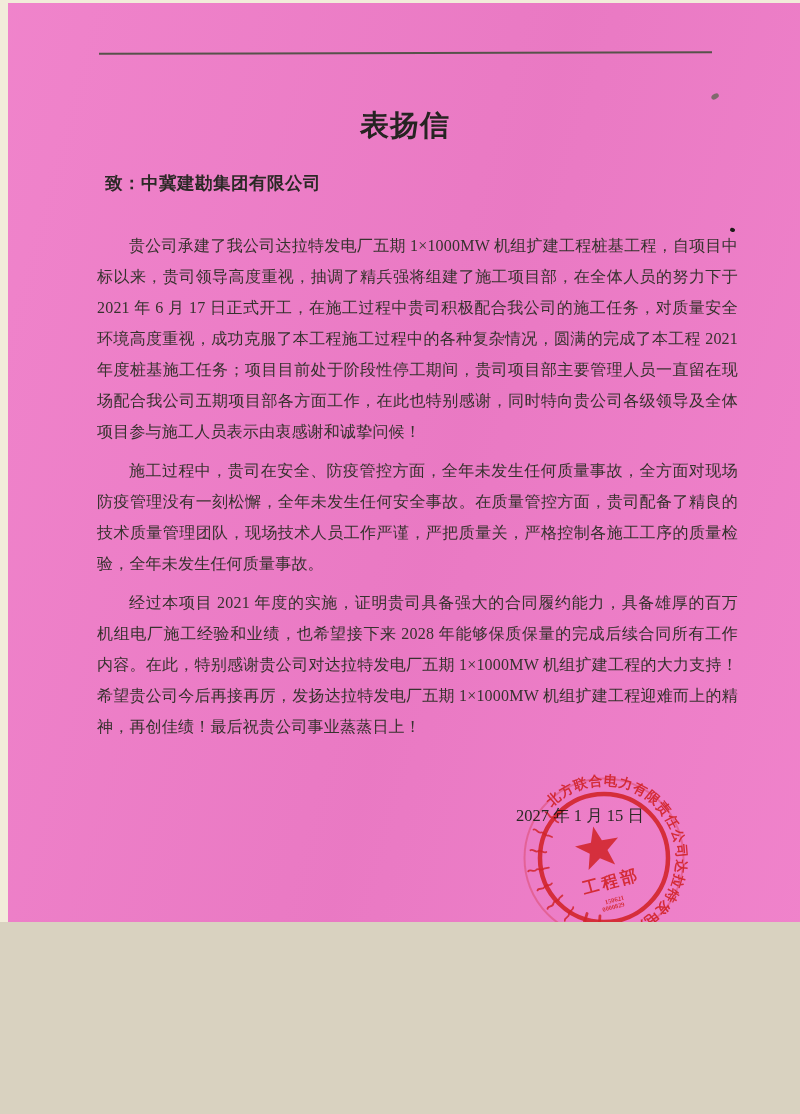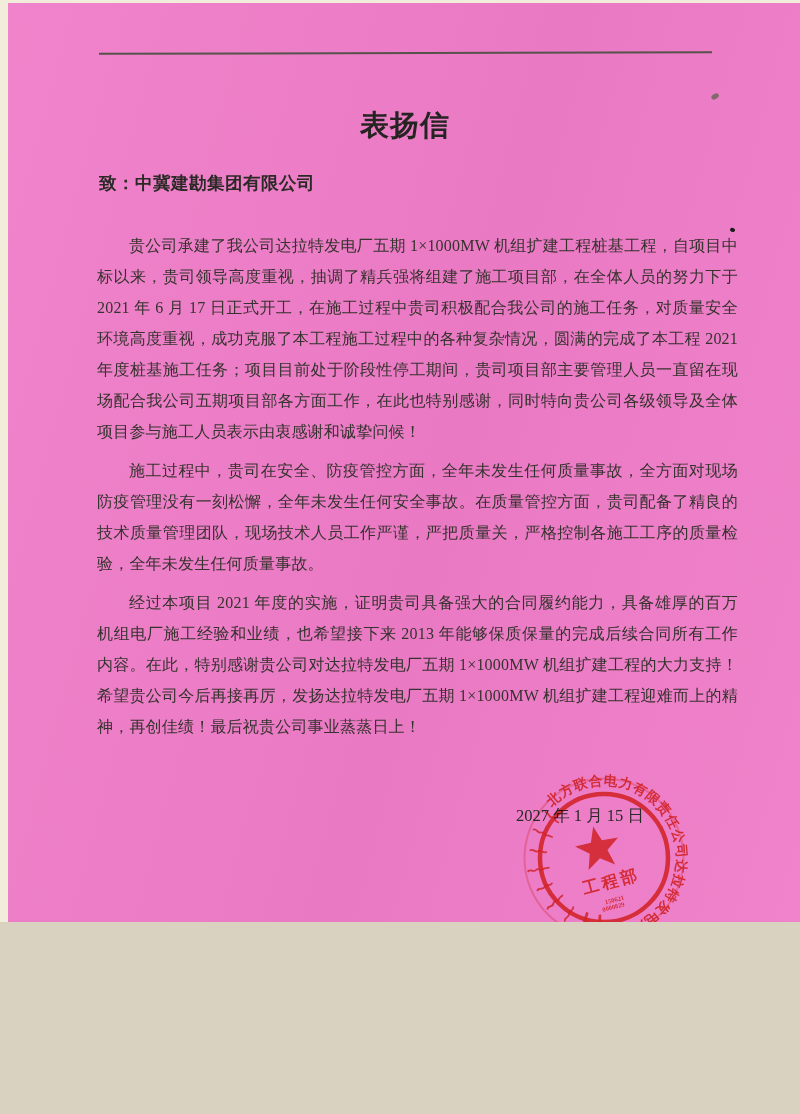--- a/index.html
+++ b/index.html
@@ -8,21 +8,21 @@
     background:linear-gradient(105deg, rgba(255,255,255,.06), rgba(0,0,0,.025) 55%, rgba(255,255,255,.05)), #ef7cc8;
     font-family:"Liberation Serif","DejaVu Serif",serif;
     color:#36322e;
   }
   .edge-left{position:absolute;left:0;top:0;width:8px;height:100%;background:#f2ecda;}
   .edge-top{position:absolute;left:0;top:0;width:100%;height:3px;background:#f2ecda;}
   .edge-bottom-line{position:absolute;left:0;top:1106px;width:100%;height:3px;background:#4e4a45;}
   .edge-bottom{position:absolute;left:0;top:1109px;width:100%;height:5px;background:#f2ecda;}
   .rule{position:absolute;left:99px;top:52px;width:613px;height:2px;background:#57524b;transform:rotate(-0.15deg);}
   .title{position:absolute;left:0;top:106px;width:810px;text-align:center;font-size:29px;font-weight:bold;letter-spacing:1px;color:#262422;}
-  .salutation{position:absolute;left:99px;top:171px;font-size:17.5px;font-weight:bold;letter-spacing:.5px;color:#2b2926;}
+  .salutation{position:absolute;left:105px;top:171px;font-size:17.5px;font-weight:bold;letter-spacing:.5px;color:#2b2926;}
   .body-text{position:absolute;left:97px;top:230px;width:641px;font-size:16px;line-height:31px;letter-spacing:.2px;}
   .para{margin:0 0 8px 0;}
   .line{height:31px;overflow:hidden;}
   .jl{text-align:justify;text-align-last:justify;}
   .ind{text-indent:2em;}
   .sig-name{position:absolute;left:470px;top:778px;width:220px;text-align:center;font-size:18.5px;letter-spacing:1.5px;color:#2b2926;}
   .sig-date{position:absolute;left:470px;top:805px;width:220px;text-align:center;font-size:16.5px;color:#2b2926;}
   .stamp{position:absolute;left:504px;top:758px;width:200px;height:200px;mix-blend-mode:multiply;opacity:.93;}
   .stamp text{font-family:"Liberation Serif","DejaVu Serif",serif;}
   .ink-dot{position:absolute;left:730px;top:228px;width:5px;height:4px;background:#1d1b19;border-radius:50% 40% 55% 45%;transform:rotate(20deg);}
@@ -49,21 +49,21 @@
       <div class="line">项目参与施工人员表示由衷感谢和诚挚问候！</div>
     </div>
     <div class="para">
       <div class="line jl ind">施工过程中，贵司在安全、防疫管控方面，全年未发生任何质量事故，全方面对现场</div>
       <div class="line jl">防疫管理没有一刻松懈，全年未发生任何安全事故。在质量管控方面，贵司配备了精良的</div>
       <div class="line jl">技术质量管理团队，现场技术人员工作严谨，严把质量关，严格控制各施工工序的质量检</div>
       <div class="line">验，全年未发生任何质量事故。</div>
     </div>
     <div class="para">
       <div class="line jl ind">经过本项目 2021 年度的实施，证明贵司具备强大的合同履约能力，具备雄厚的百万</div>
-      <div class="line jl">机组电厂施工经验和业绩，也希望接下来 2013 年能够保质保量的完成后续合同所有工作</div>
+      <div class="line jl">机组电厂施工经验和业绩，也希望接下来 2028 年能够保质保量的完成后续合同所有工作</div>
       <div class="line jl">内容。在此，特别感谢贵公司对达拉特发电厂五期 1×1000MW 机组扩建工程的大力支持！</div>
       <div class="line jl">希望贵公司今后再接再厉，发扬达拉特发电厂五期 1×1000MW 机组扩建工程迎难而上的精</div>
       <div class="line">神，再创佳绩！最后祝贵公司事业蒸蒸日上！</div>
     </div>
   </div>
 
   <div class="ink-dot"></div>
 
   <div class="sig-date">2027 年 1 月 15 日</div>
 

